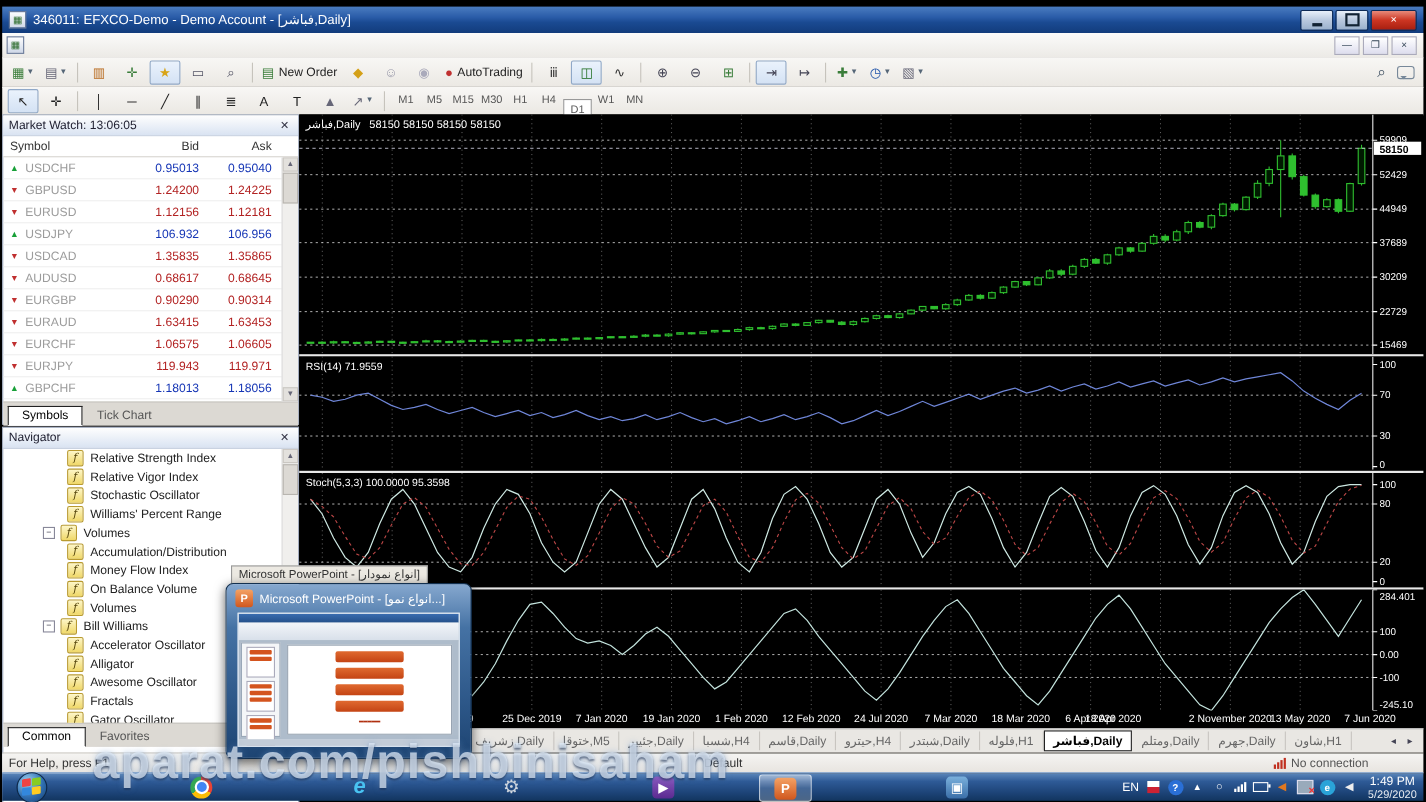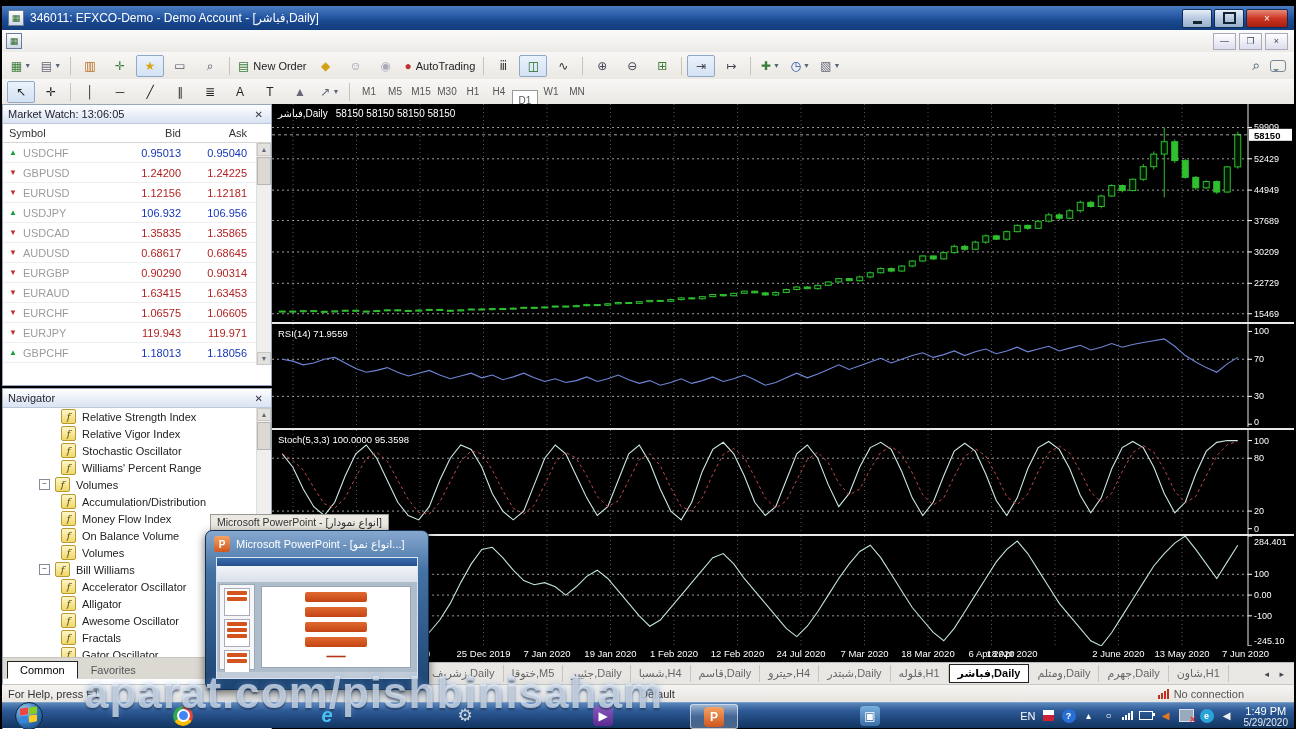--- a/index.html
+++ b/index.html
@@ -404,20 +404,24 @@
           </span>
           <span class="mw-bid">1.18013</span>
           <span class="mw-ask">1.18056</span>
         </div>
         <div class="mw-row up"></div>
         <div class="scrollbar">
         <span class="sb-btn">▲</span>
         <span class="sb-thumb"></span>
         <span class="sb-btn sb-bottom">▼</span>
       </div>
+      </div>
+    <div class="ptabs" id="mw-tabs">
+        <span class="ptab active">Symbols</span>
+        <span class="ptab">Tick Chart</span>
       </div>
   </div>
 
   <div class="panel" style="top:388px;height:377px;">
     <div class="phead">
       <span>Navigator</span>
       <span class="x">✕</span>
     </div>
     <div class="nav-rows" id="nav-rows" style="height:249px;">
 
@@ -835,21 +839,21 @@
         <span style="left: 211.5px;">25 Dec 2019</span>
         <span style="left: 275px;">7 Jan 2020</span>
         <span style="left: 338.5px;">19 Jan 2020</span>
         <span style="left: 402px;">1 Feb 2020</span>
         <span style="left: 465.5px;">12 Feb 2020</span>
         <span style="left: 529px;">24 Jul 2020</span>
         <span style="left: 592.5px;">7 Mar 2020</span>
         <span style="left: 656px;">18 Mar 2020</span>
         <span style="left: 719.5px;">6 Apr 2020</span>
         <span style="left: 740px;">18 Apr 2020</span>
-        <span style="left: 846.5px;">2 June 2020</span>
+        <span style="left: 846.5px;">2 November 2020</span>
         <span style="left: 910px;">13 May 2020</span>
         <span style="left: 973.5px;">7 Jun 2020</span>
       </div>
     <div class="ctabs" id="chart-tabs">
         <span style="width: 152px; flex: 0 0 auto;"></span>
         <span class="ctab">زشريف,Daily</span>
         <span class="ctab">ختوقا,M5</span>
         <span class="ctab">جئيير,Daily</span>
         <span class="ctab">شسبا,H4</span>
         <span class="ctab">قاسم,Daily</span>

